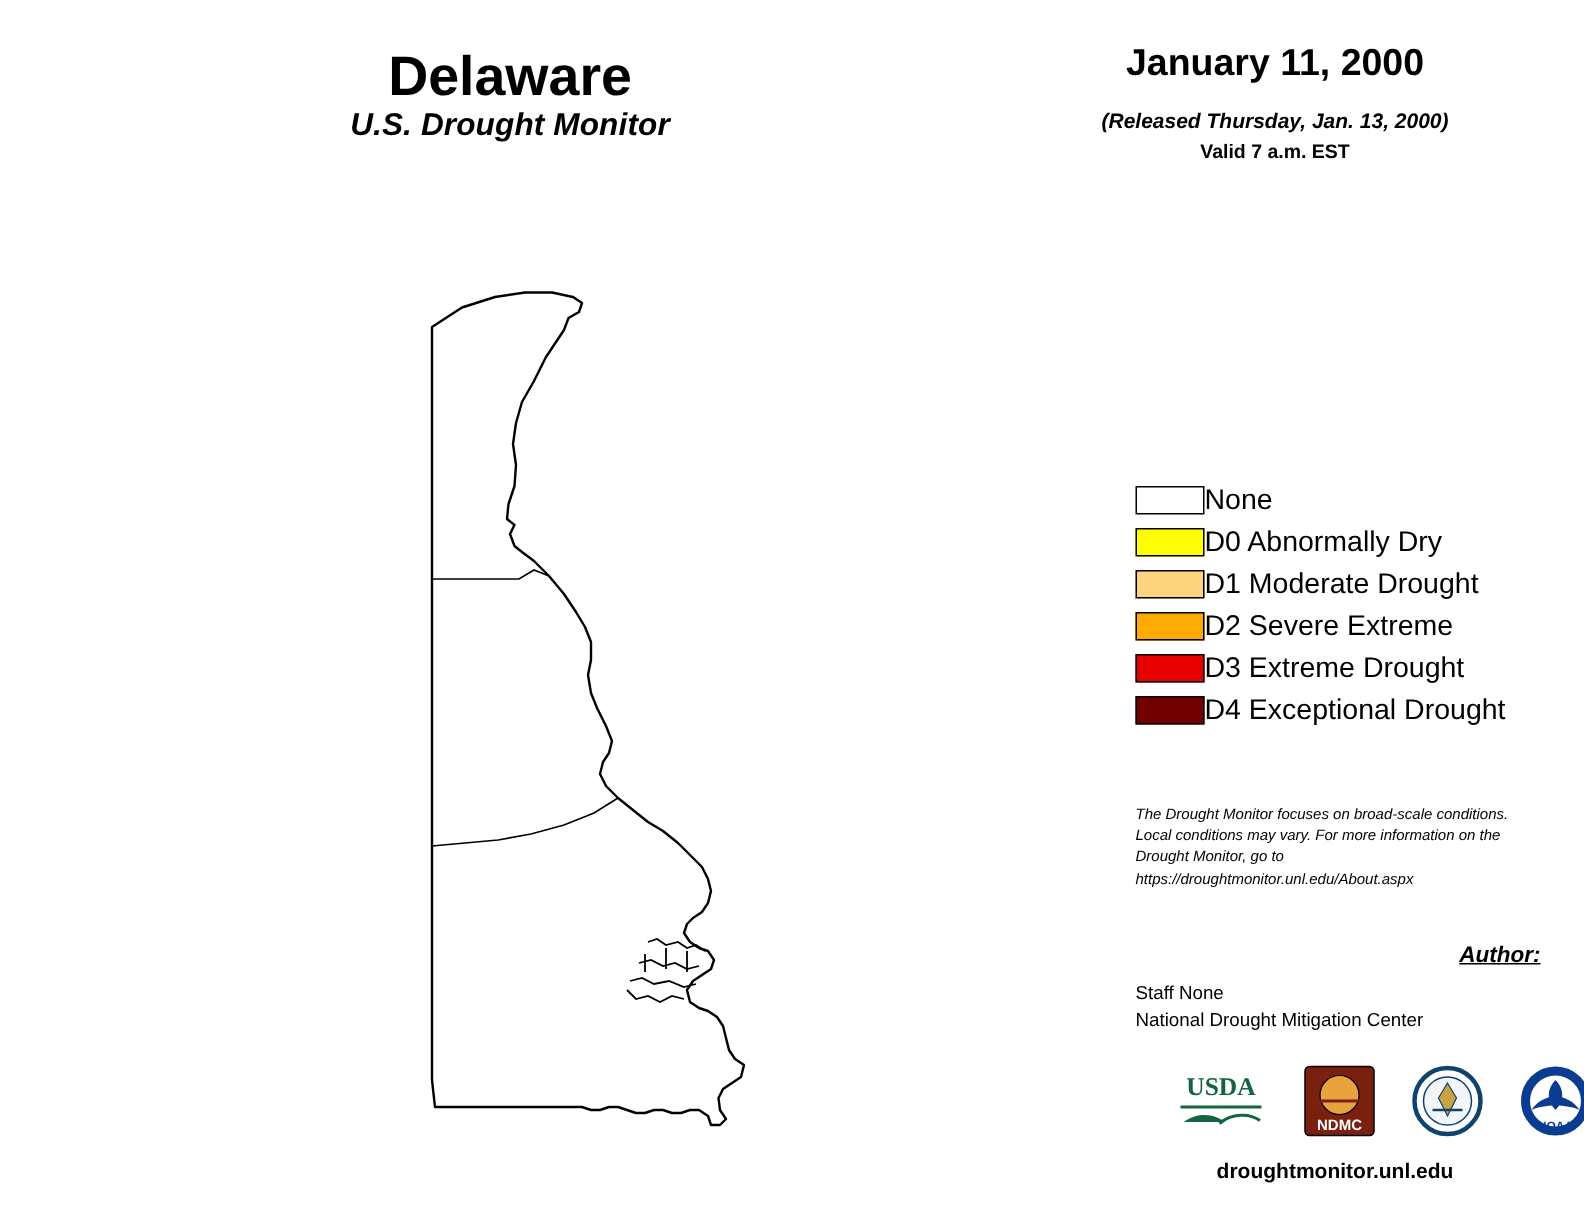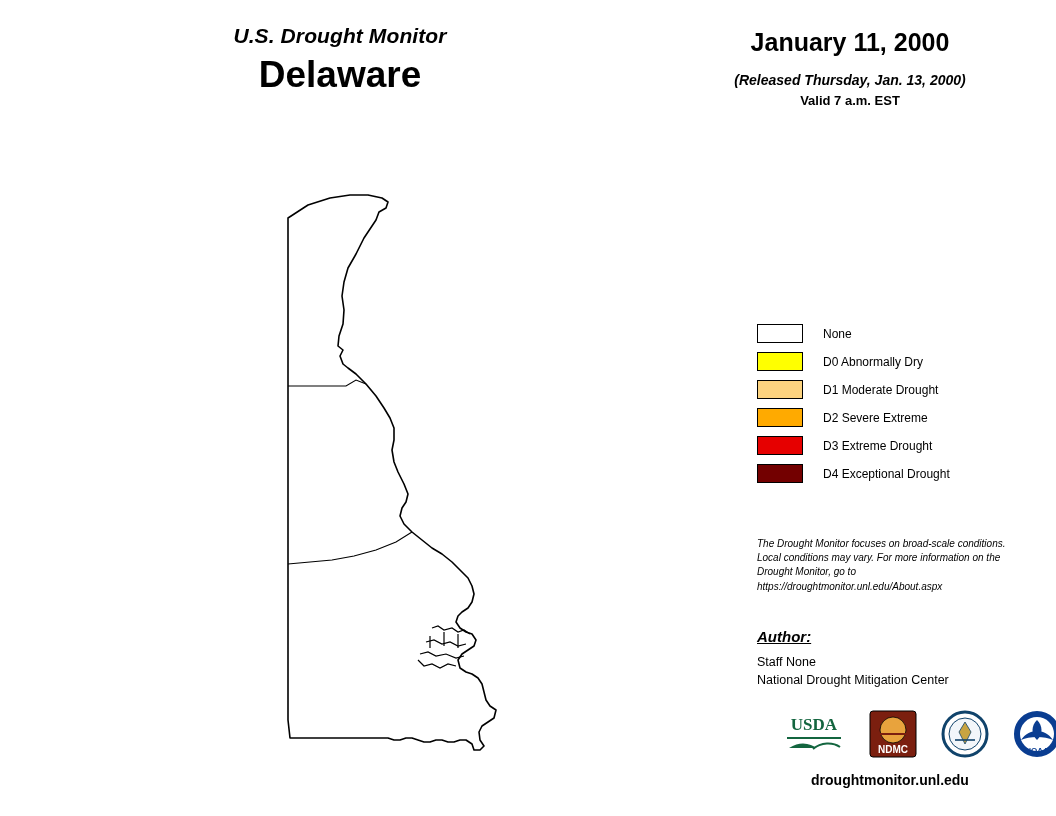--- a/index.html
+++ b/index.html
@@ -92,22 +92,22 @@
     margin-bottom: 5px;
   }
   .legend-swatch {
     width: 46px;
     height: 19px;
     border: 1px solid #000;
     box-sizing: border-box;
     flex: 0 0 auto;
   }
   .legend-label {
-    font-size: 12px;
-    margin-left: 20px;
+    font-size: 19px;
+    margin-left: 0;
     white-space: nowrap;
   }
 
   
   #disclaimer {
     position: absolute;
     left: 757px;
     top: 537px;
     width: 262px;
     font-size: 10px;
@@ -121,20 +121,21 @@
     left: 757px;
     top: 628px;
     width: 270px;
   }
   #author-title {
     font-size: 15px;
     font-weight: bold;
     font-style: italic;
     text-decoration: underline;
     margin-bottom: 8px;
+    text-align: right;
   }
   .author-line {
     font-size: 12.5px;
     line-height: 1.45;
   }
 
   
   #logos {
     position: absolute;
     left: 783px;
@@ -159,22 +160,22 @@
     width: 300px;
     text-align: center;
     font-size: 14px;
     font-weight: bold;
   }
 </style>
 </head>
 <body>
 
 <div id="title-block">
+  <div id="state-title">Delaware</div>
   <div id="dm-title">U.S. Drought Monitor</div>
-  <div id="state-title">Delaware</div>
 </div>
 
 <div id="date-block">
   <div id="date-main">January 11, 2000</div>
   <div id="date-released">(Released Thursday, Jan. 13, 2000)</div>
   <div id="date-valid">Valid 7 a.m. EST</div>
 </div>
 
 <div id="map-area">
   <svg id="map-svg" width="520" height="640" viewBox="0 0 520 640" xmlns="http://www.w3.org/2000/svg">

